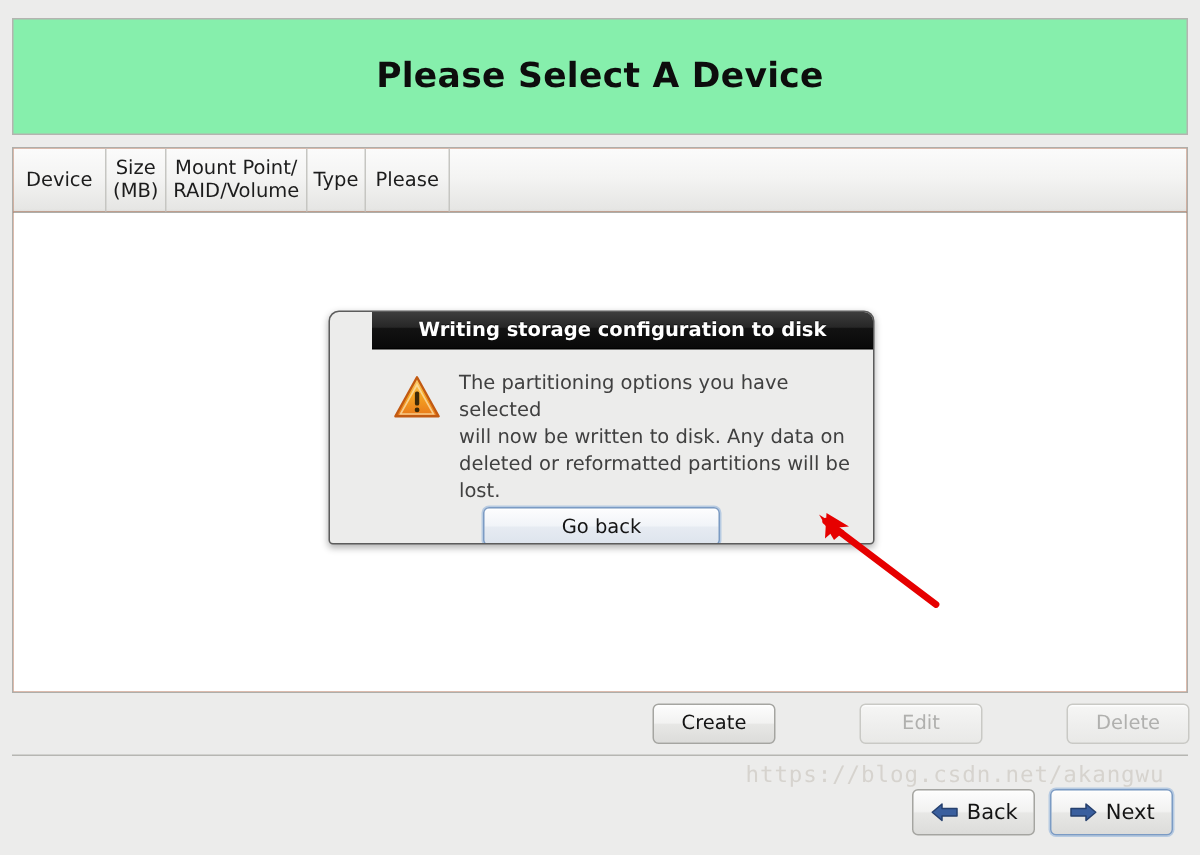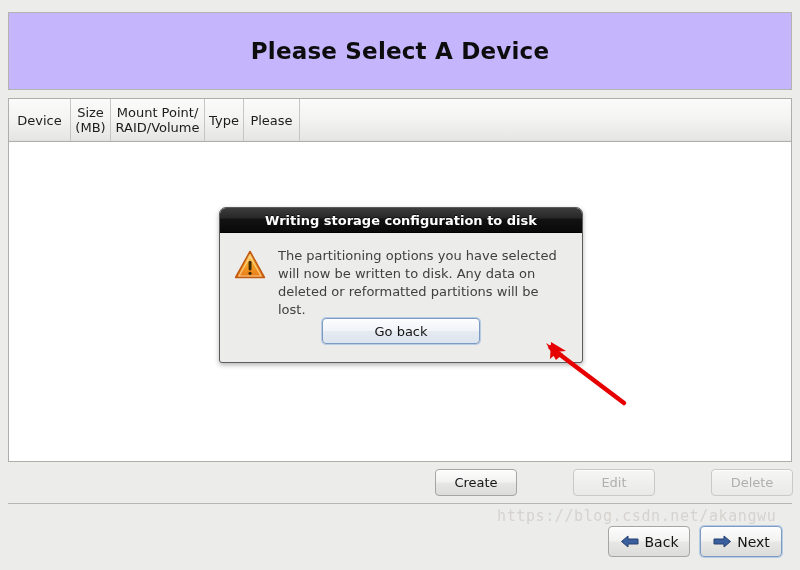--- a/index.html
+++ b/index.html
@@ -19,21 +19,21 @@
 
   
   #title-panel {
     position: absolute;
     left: 8px;
     top: 12px;
     width: 784px;
     height: 78px;
     box-sizing: border-box;
     border: 1px solid #b4b4b0;
-    background: #c4b5fd;
+    background: #86efac;
     display: flex;
     align-items: center;
     justify-content: center;
   }
   #page-title {
     font-size: 23px;
     font-weight: bold;
     color: #0d0d0d;
     letter-spacing: 0.2px;
   }
@@ -155,20 +155,21 @@
     left: 219px;
     top: 207px;
     width: 364px;
     height: 156px;
     box-sizing: border-box;
     border: 1px solid #5c5c5c;
     border-radius: 7px 7px 3px 3px;
     background: #ececeb;
     box-shadow: 0 2px 5px rgba(0,0,0,0.30);
     overflow: hidden;
+    padding-left: 28px;
   }
   #dialog-titlebar {
     height: 24px;
     background: linear-gradient(to bottom, #3d3d3d 0%, #272727 42%, #121212 46%, #090909 100%);
     border-bottom: 1px solid #000;
     display: flex;
     align-items: center;
     justify-content: center;
   }
   #dialog-title {
@@ -200,20 +201,21 @@
     left: 0;
     top: 110px;
     width: 100%;
     display: flex;
     justify-content: center;
     gap: 8px;
   }
   #dialog-buttons .btn {
     height: 26px;
     padding: 0 10px;
+    margin-top: 20px;
   }
   #btn-go-back {
     width: 158px;
     background: linear-gradient(to bottom, #fdfdfe 0%, #f1f4f8 48%, #e6ebf2 52%, #dde4ed 100%);
   }
   #btn-write-changes {
     width: 164px;
   }
 
   

